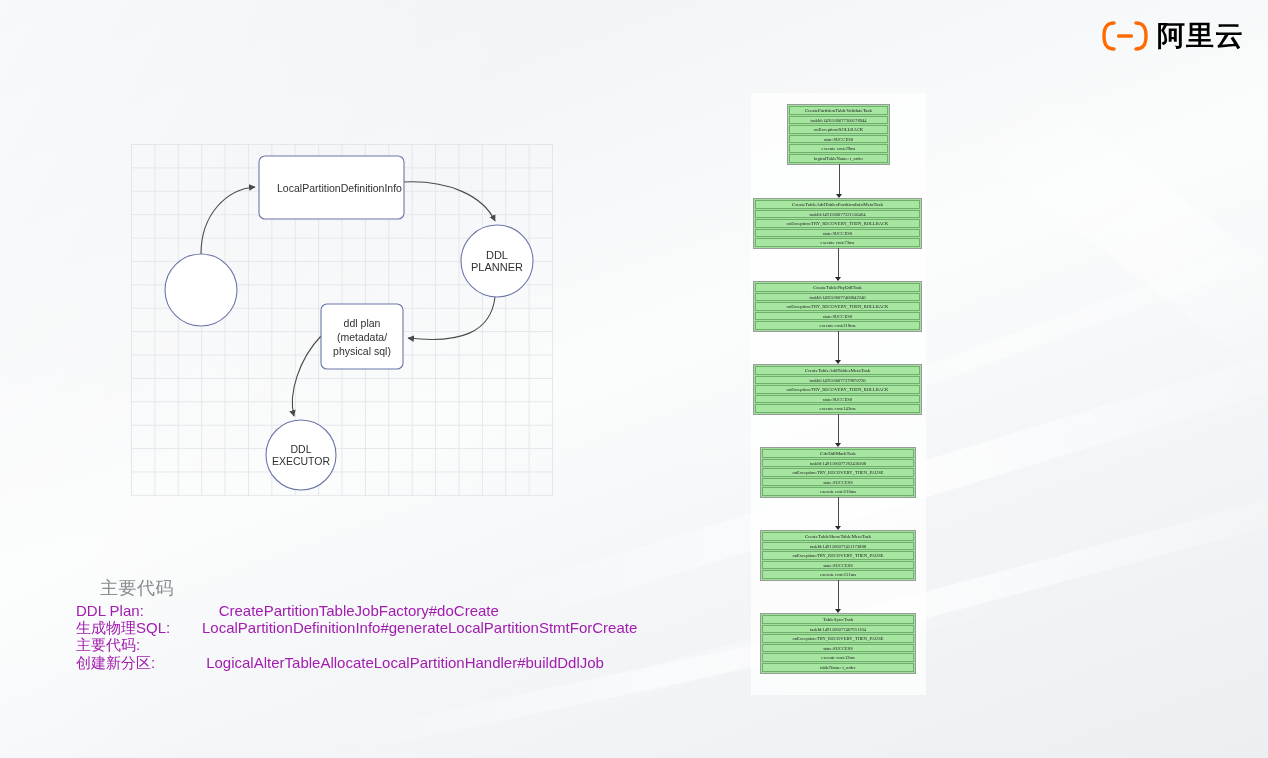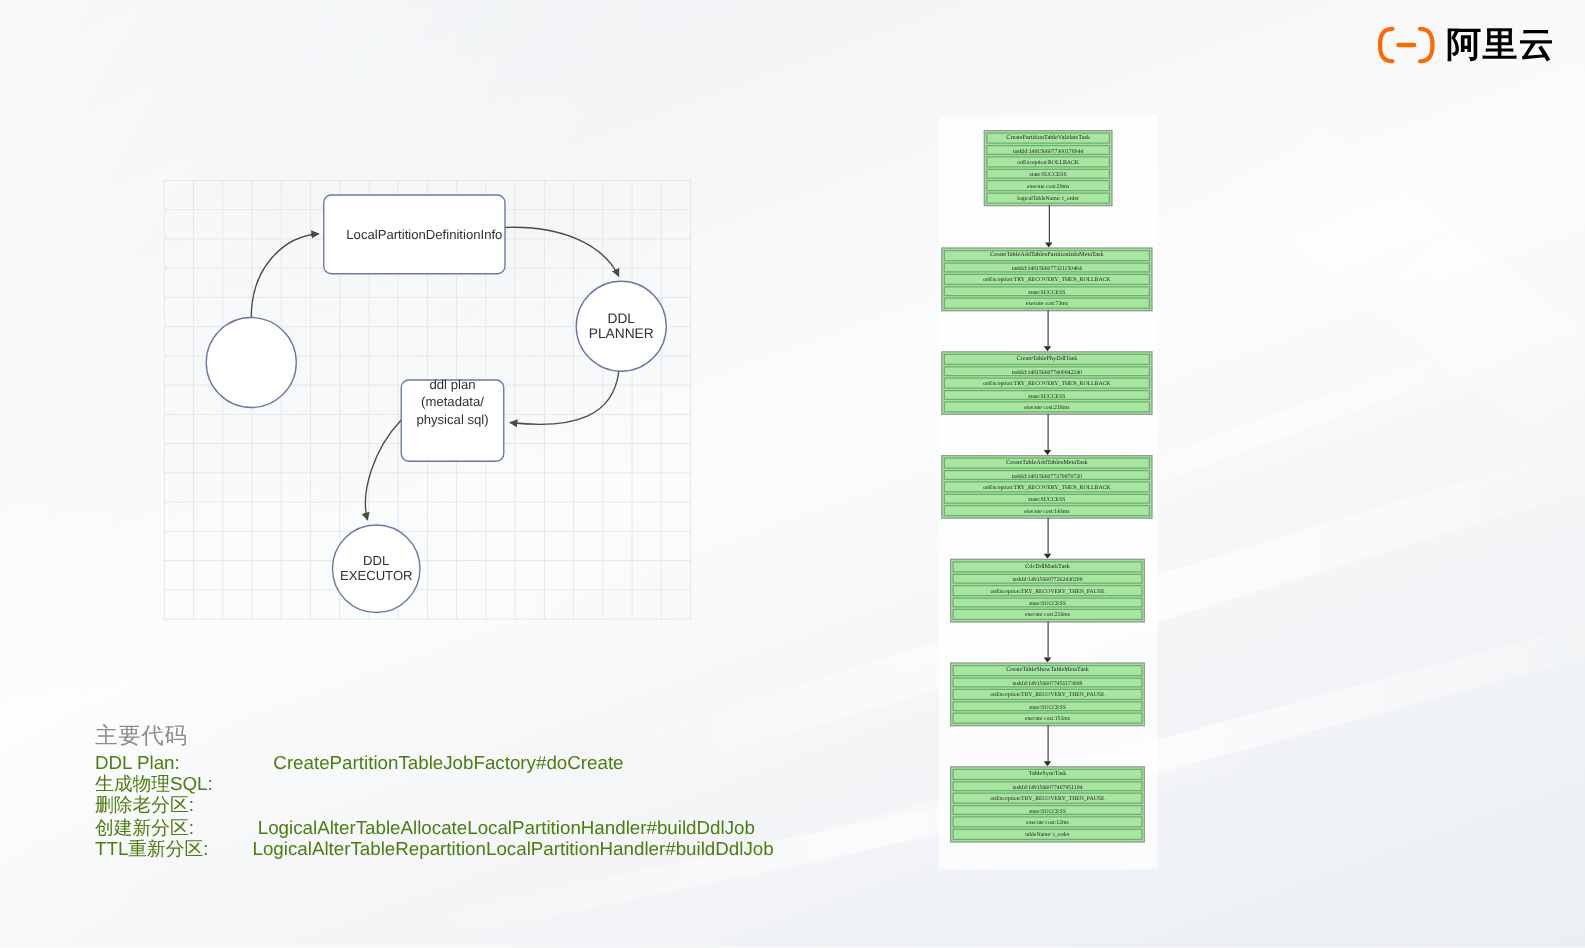--- a/index.html
+++ b/index.html
@@ -76,26 +76,27 @@
   #code-notes {
     position: absolute;
     left: 76px; top: 576px;
     color: #8a8d90;
   }
   #code-notes-title {
     font-size: 18px;
     color: #8a8d90;
     margin-bottom: 2px;
     letter-spacing: .5px;
+    margin-left: 24px;
   }
   .code-row {
     display: flex;
     font-size: 15px;
     line-height: 17.2px;
-    color: #4d7c0f;
+    color: #a21caf;
     white-space: pre;
   }
   .code-key { flex: 0 0 126px; }
   .code-val { }
 
   
   #task-flow {
     position: absolute;
     left: 751px; top: 93px;
     width: 175px; height: 602px;
@@ -171,35 +172,34 @@
     <circle cx="70" cy="146" r="36" fill="#ffffff" stroke="#6b77a8" stroke-width="1.1"></circle>
     <rect x="128" y="12" width="145" height="63" rx="6" fill="#ffffff" stroke="#6b77a8" stroke-width="1.1"></rect>
     <circle cx="366" cy="117" r="36" fill="#ffffff" stroke="#6b77a8" stroke-width="1.1"></circle>
     <rect x="190" y="160" width="82" height="65" rx="6" fill="#ffffff" stroke="#6b77a8" stroke-width="1.1"></rect>
     <circle cx="170" cy="311" r="35" fill="#ffffff" stroke="#6b77a8" stroke-width="1.1"></circle>
   </svg>
 
   <div class="node-label" style="left:136px;top:12px;width:145px;height:63px;font-size:10.5px;">LocalPartitionDefinitionInfo</div>
   <div class="node-label" style="left:330px;top:81px;width:72px;height:72px;font-size:11px;white-space:pre-line;">DDL
 PLANNER</div>
-  <div class="node-label" style="left:190px;top:145px;width:82px;height:65px;font-size:10.5px;white-space:pre-line;line-height:14px;">ddl plan
+  <div class="node-label" style="left:190px;top:160px;width:82px;height:65px;font-size:10.5px;white-space:pre-line;line-height:14px;">ddl plan
 (metadata/
 physical sql)</div>
   <div class="node-label" style="left:135px;top:276px;width:70px;height:70px;font-size:10.5px;white-space:pre-line;">DDL
 EXECUTOR</div>
 </div>
 
 <div id="code-notes">
   <div id="code-notes-title">主要代码</div>
   <div id="code-notes-rows">
       <div class="code-row"><span class="code-key">DDL Plan:</span><span class="code-val">    CreatePartitionTableJobFactory#doCreate</span></div>
-      <div class="code-row"><span class="code-key">生成物理SQL:</span></div>
-      <div class="code-row"><span class="code-key">删除老分区:</span></div>
+      <div class="code-row"><span class="code-key">生成物理SQL:</span><span class="code-val">LocalPartitionDefinitionInfo#generateLocalPartitionStmtForCreate</span></div>
+      <div class="code-row"><span class="code-key">主要代码:</span></div>
       <div class="code-row"><span class="code-key">创建新分区:</span><span class="code-val"> LogicalAlterTableAllocateLocalPartitionHandler#buildDdlJob</span></div>
-      <div class="code-row"><span class="code-key">TTL重新分区:</span><span class="code-val">LogicalAlterTableRepartitionLocalPartitionHandler#buildDdlJob</span></div>
     </div>
 </div>
 
 <div id="task-flow">
     <div class="task-box" style="left: 36px; top: 11px; width: 103px;">
       <div class="task-row title">CreatePartitionTableValidateTask</div>
       <div class="task-row">taskId:1491566077300178944</div>
       <div class="task-row">onException:ROLLBACK</div>
       <div class="task-row">state:SUCCESS</div>
       <div class="task-row">execute cost:29ms</div>

